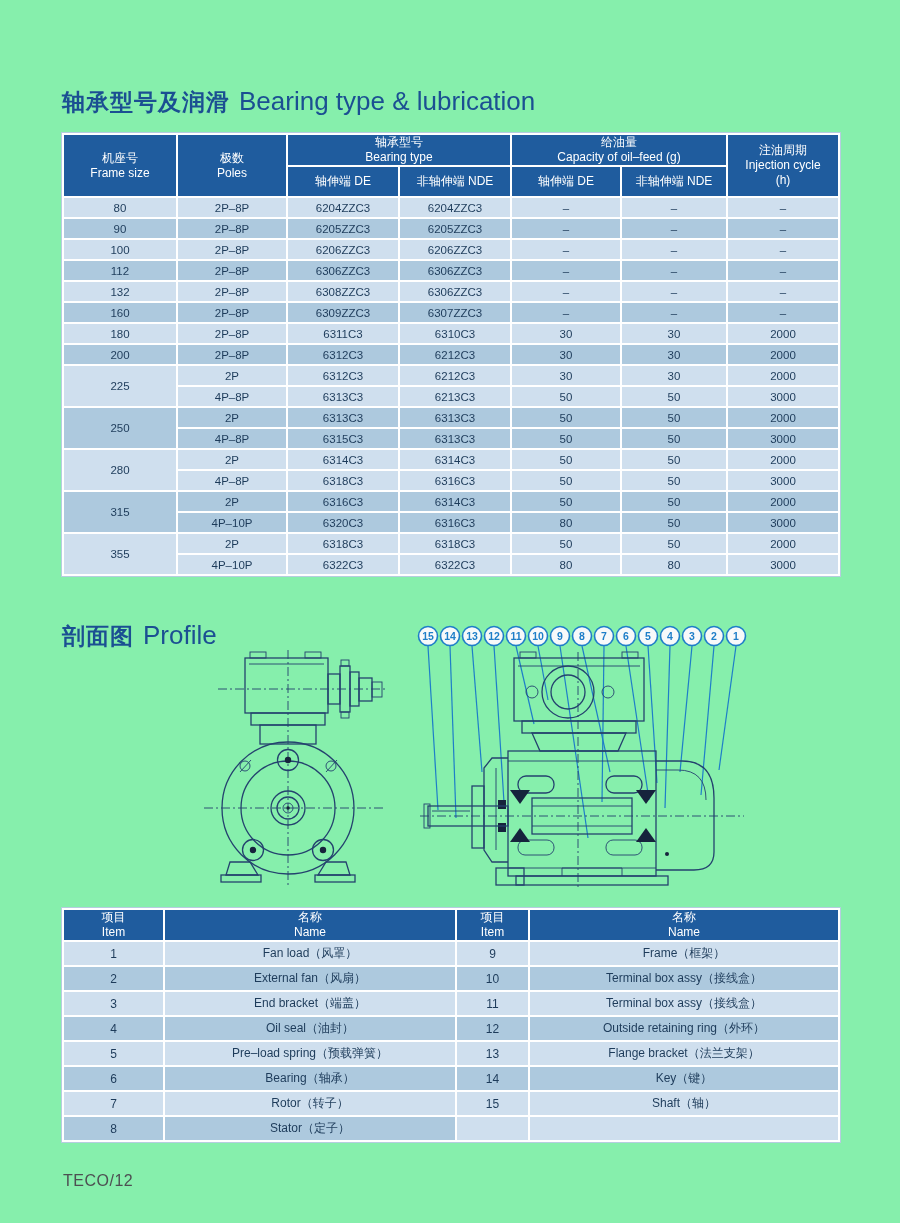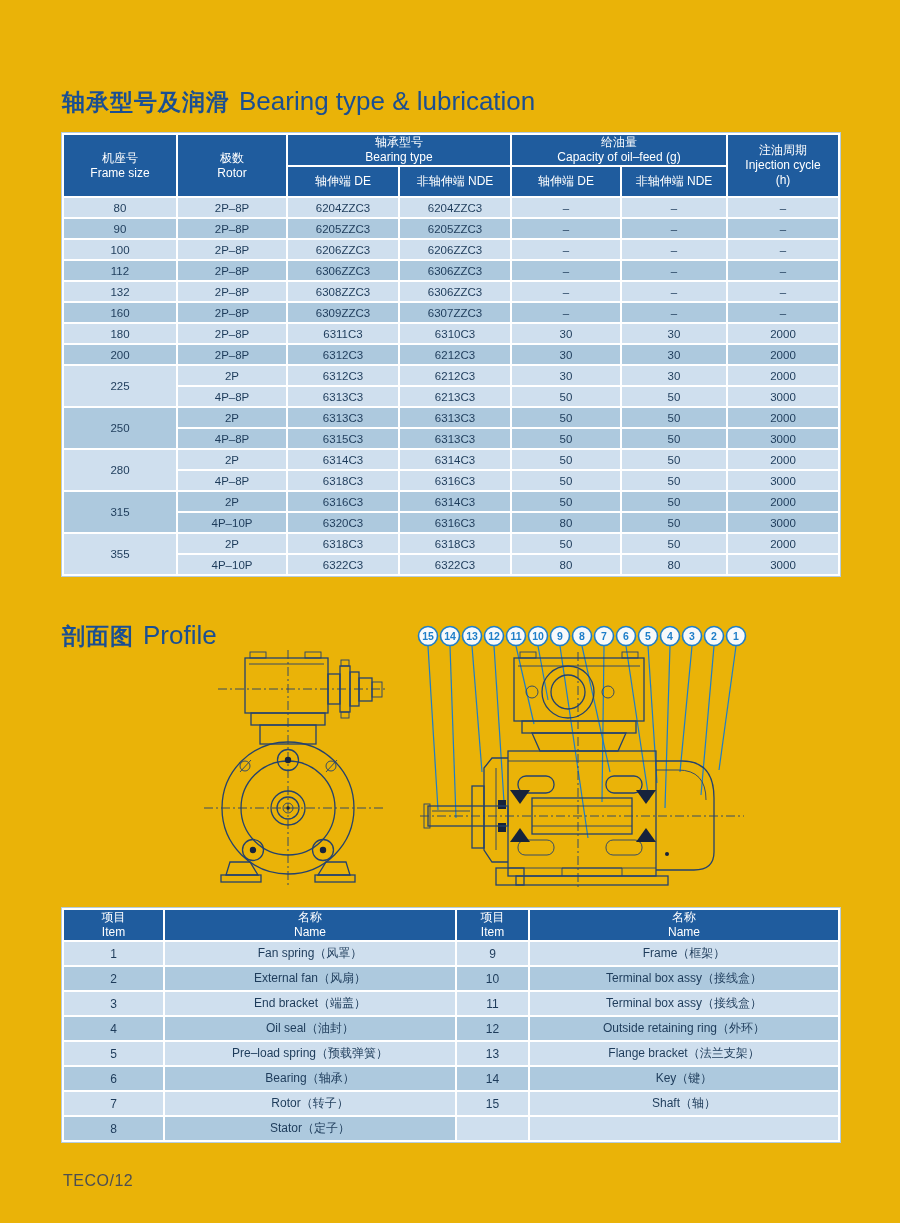--- a/index.html
+++ b/index.html
@@ -1,17 +1,17 @@
 <!DOCTYPE html>
 <html><head>
 <meta charset="utf-8">
 <style>
   html,body{margin:0;padding:0;}
   body{background:#eef1f3;font-family:"Liberation Sans","DejaVu Sans",sans-serif;}
-  #page{position:relative;width:900px;height:1223px;background:#eab308;margin:0 auto;overflow:hidden;}
+  #page{position:relative;width:900px;height:1223px;background:#86efac;margin:0 auto;overflow:hidden;}
 
   
   .sec-title{position:absolute;left:62px;display:flex;align-items:baseline;gap:9px;color:#1b4f92;}
   .sec-title .zh{font-weight:bold;font-size:23px;letter-spacing:1px;}
   .sec-title .en{font-size:26px;font-weight:500;}
 
   
   table{border-collapse:collapse;table-layout:fixed;}
   th,td{border:2px solid #ffffff;padding:0;text-align:center;vertical-align:middle;overflow:hidden;}
   th{background:#1f5c9e;color:#ffffff;font-weight:normal;font-size:12px;line-height:15px;}
@@ -66,21 +66,21 @@
           <col style="width:112px">
     </colgroup>
     <thead>
       <tr class="hr1">
         <th rowspan="2">
           <span class="zh">机座号</span>
           <span class="en">Frame size</span>
         </th>
         <th rowspan="2">
           <span class="zh">极数</span>
-          <span class="en">Rotor</span>
+          <span class="en">Poles</span>
         </th>
         <th colspan="2">
           <span class="zh">轴承型号</span>
           <span class="en">Bearing type</span>
         </th>
         <th colspan="2">
           <span class="zh">给油量</span>
           <span class="en">Capacity of oil–feed (g)</span>
         </th>
         <th rowspan="2">
@@ -471,21 +471,21 @@
         </th>
         <th>
           <span class="zh">名称</span>
           <span class="en">Name</span>
         </th>
       </tr>
     </thead>
     <tbody>
       <tr class="rl">
             <td>1</td>
-            <td>Fan spring（风罩）</td>
+            <td>Fan load（风罩）</td>
             <td>9</td>
             <td>Frame（框架）</td>
           </tr>
       <tr class="rd">
             <td>2</td>
             <td>External fan（风扇）</td>
             <td>10</td>
             <td>Terminal box assy（接线盒）</td>
           </tr>
       <tr class="rl">

